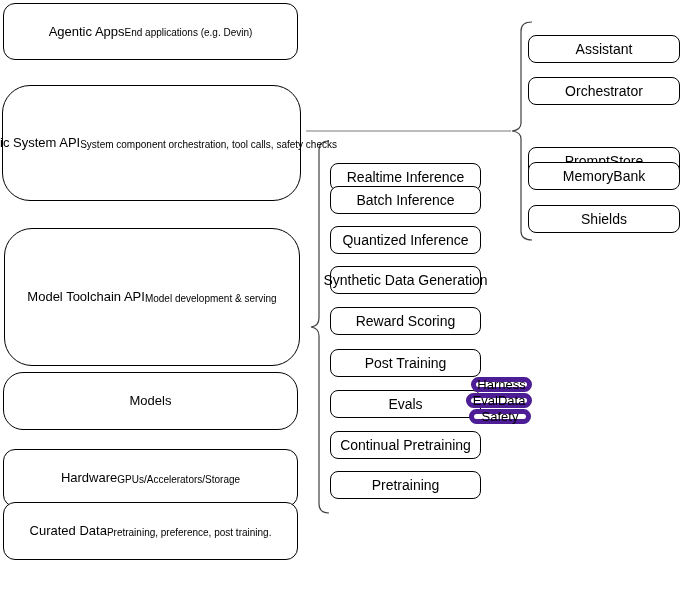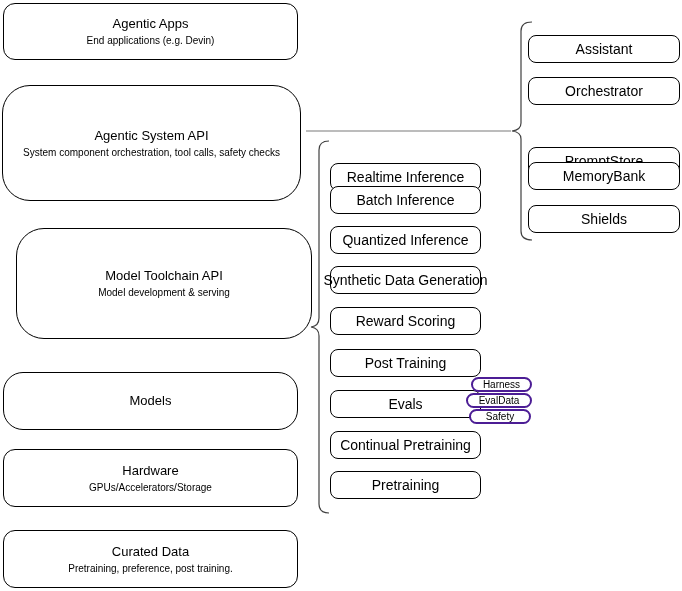--- a/index.html
+++ b/index.html
@@ -11,21 +11,21 @@
     color:#000;
     overflow:hidden;
   }
   .overlay{position:absolute;left:0;top:0;pointer-events:none;}
   .node{
     position:absolute;
     box-sizing:border-box;
     background:#fff;
     border:1px solid #000;
     display:flex;
-    flex-direction:column;
+    flex-direction:row;
     align-items:center;
     justify-content:center;
     text-align:left;
   }
   .node .title{
     font-size:13px;
     line-height:16px;
     white-space:nowrap;
   }
   .node .subtitle{
@@ -44,36 +44,36 @@
     display:flex;align-items:center;justify-content:center;
     font-size:14px;
     white-space:nowrap;
     left:330px;
   }
   .chip.right-col{left:528px;width:152px;}
   .pill{
     position:absolute;
     box-sizing:border-box;
     background:#fff;
-    border:2px solid #4c1d95;
+    border:5px solid #4c1d95;
     border-radius:8px;
     height:15px;
     display:flex;align-items:center;justify-content:center;
-    font-size:10px;
+    font-size:13px;
     line-height:12px;
     white-space:nowrap;
     z-index:3;
   }
   
   .lbox0{left:3px;top:3px;width:295px;height:57px;border-radius:12px;}
   .lbox1{left:2px;top:85px;width:299px;height:116px;border-radius:28px;}
-  .lbox2{left:16px;top:228px;width:296px;height:111px;border-radius:28px;}
+  .lbox2{left:4px;top:228px;width:296px;height:138px;border-radius:28px;}
   .lbox3{left:3px;top:372px;width:295px;height:58px;border-radius:20px;}
   .lbox4{left:3px;top:449px;width:295px;height:58px;border-radius:12px;}
-  .lbox5{left:3px;top:530px;width:295px;height:58px;border-radius:12px;}
+  .lbox5{left:3px;top:502px;width:295px;height:58px;border-radius:12px;}
   
   .m0{top:145px;margin-top:18px;} .m1{top:186px;} .m2{top:226px;} .m3{top:266px;} .m4{top:307px;}
   .m5{top:349px;} .m6{top:390px;} .m7{top:431px;} .m8{top:471px;}
   
   .r0{top:35px;} .r1{top:77px;} .r2{top:119px;margin-top:28px;} .r3{top:162px;} .r4{top:205px;}
   
   .pill0{left:471px;top:377px;width:61px;}
   .pill1{left:466px;top:393px;width:66px;}
   .pill2{left:469px;top:409px;width:62px;}
 </style>

